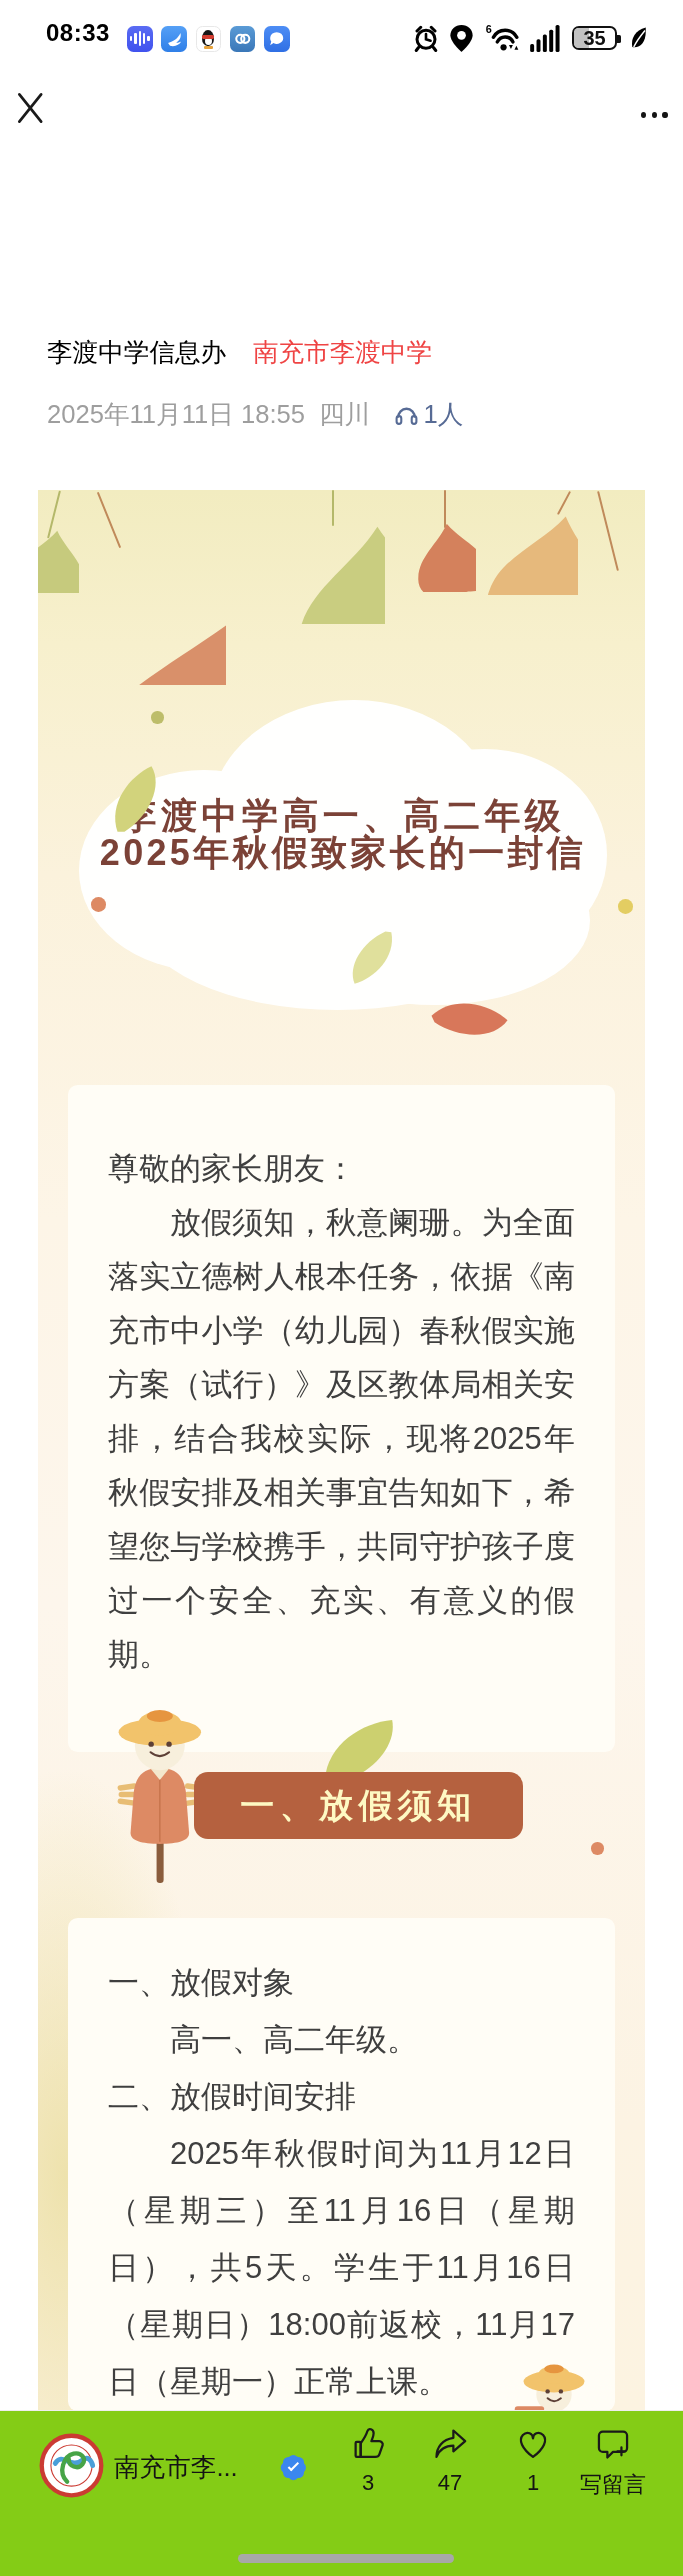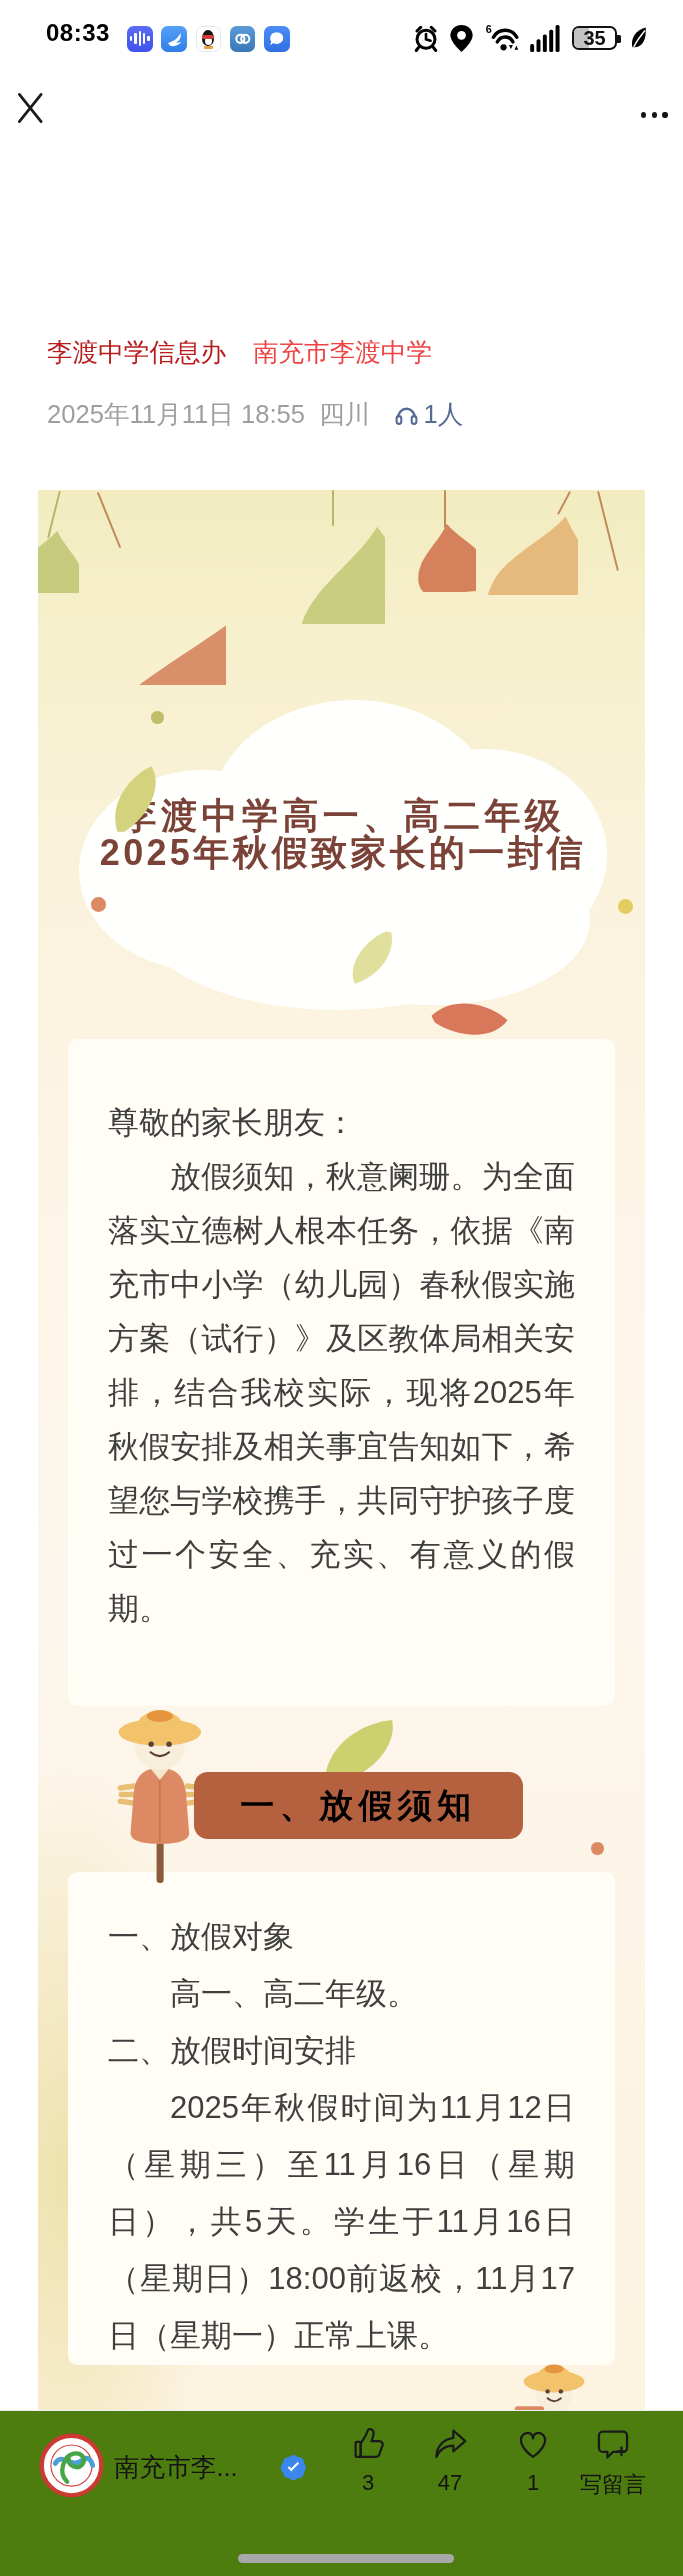--- a/index.html
+++ b/index.html
@@ -30,21 +30,21 @@
   .battery .nub { position:absolute; right:-5.4px; top:7px; width:3.3px; height:8.2px; background:#111; border-radius:0 1.6px 1.6px 0; }
 
   
   .close-btn { position:absolute; left:15.2px; top:91px; width:30.5px; height:34px; }
   .more-btn { position:absolute; right:15.2px; top:107px; display:flex; gap:5.4px; align-items:center; height:16.3px; }
   .more-btn i { width:5.4px; height:6.5px; border-radius:50%; background:#151515; }
 
   
   .a-title { position:absolute; left:46px; top:187px; width:549px; font-size:40px; line-height:61px; font-weight:700; color:#141414; letter-spacing:0.5px; }
   .byline { position:absolute; left:47px; top:335px; font-size:25.6px; }
-  .byline .author { color:#b91c1c; }
+  .byline .author { color:#000000; }
   .byline .account { color:#ef4444; margin-left:19.6px; }
   .dateline { position:absolute; left:47px; top:397px; font-size:25.6px; color:#9e9e9e; display:flex; align-items:center; }
   .dateline .region { margin-left:14px; }
   .listen { display:flex; align-items:center; margin-left:24px; color:#576b95; }
   .listen svg { margin-right:4.4px; }
 
   
   .poster { position:absolute; left:38px; top:490px; width:607px; height:1921px; overflow:hidden;
     background:linear-gradient(180deg,#f2ecc0 0%,#f7f0cd 8%,#fbf2dc 20%,#fdf5e7 38%,#fdf6ec 58%,#fcf3e3 85%,#fcf3e1 100%); }
   .glow { position:absolute; left:-125px; top:1278px; width:305px; height:816px;
@@ -53,32 +53,32 @@
   .stem.g { background:#b4b86a; }
   .leafu { position:absolute; }
 
   .cloud { position:absolute; left:41px; top:188px; width:528px; height:335px; }
   .cloud .blob { position:absolute; background:#fffffe; border-radius:50%; }
   .cloud-title { position:absolute; left:0; width:100%; text-align:center; font-weight:700; color:#7b4237; font-size:36px; letter-spacing:4.4px; z-index:3; }
   .ct1 { top:66px;margin-top:48px; } .ct2 { top:151px; letter-spacing:3.3px; }
 
   .dot { position:absolute; border-radius:50%; }
 
-  .card { position:absolute; left:30px; width:547px; background:#fffdf6; border-radius:9.8px; color:#3f3f3f; }
+  .card { position:absolute; left:30px; width:547px; background:#fffdf6; border-radius:9.8px; color:#3f3f3f;margin-top:46px; }
   .card1 { top:549px; height:667px; padding:57px 40px 44px 40px; }
   .card2 { top:1382px; height:493px; padding:36px 40px 33px 40px; }
   .ltr { font-size:31px; line-height:54px; text-align:justify; }
   .ltr2 { font-size:31px; line-height:57px; text-align:justify; }
   .indent { text-indent:2em; }
 
   .sec-btn { position:absolute; left:156px; top:1282px; width:329px; height:67px; background:#b5613f; border-radius:14px;
-    display:flex; align-items:center; justify-content:center; color:#000000; font-size:34px; font-weight:700; letter-spacing:5.4px; z-index:4; }
-
-  
-  .toolbar { position:absolute; left:0; top:2410px; width:683px; height:166px; background:#4d7c0f; border-top:1.1px solid #ededed; }
+    display:flex; align-items:center; justify-content:center; color:#fef9c3; font-size:34px; font-weight:700; letter-spacing:5.4px; z-index:4; }
+
+  
+  .toolbar { position:absolute; left:0; top:2410px; width:683px; height:166px; background:#84cc16; border-top:1.1px solid #ededed; }
   .logo { position:absolute; left:39px; top:22px; }
   .tname { position:absolute; left:114px; top:39px; font-size:25.6px; font-weight:500; color:#141414; }
   .vbadge { position:absolute; left:281px; top:44px; width:25px; height:25px; }
   .vbadge i { position:absolute; left:2.2px; top:2.2px; width:20.7px; height:20.7px; background:#3b87ee; border-radius:5.4px; }
   .vbadge i.r45 { transform:rotate(45deg); }
   .vbadge .chk { position:absolute; left:7px; top:7.6px; width:11px; height:5.4px; border-left:2.2px solid #fff; border-bottom:2.2px solid #fff; transform:rotate(-45deg); z-index:2; }
   .action { position:absolute; top:15.2px; width:76px; text-align:center; }
   .action .cnt { display:block; margin-top:5.4px; font-size:22px; color:#141414; }
   .act-like { left:330px; } .act-share { left:412px; } .act-fav { left:495px; } .act-cmt { left:575px; }
   .home-bar { position:absolute; left:238px; top:143px; width:216px; height:8.7px; border-radius:4.4px; background:#a8a8a8; }

